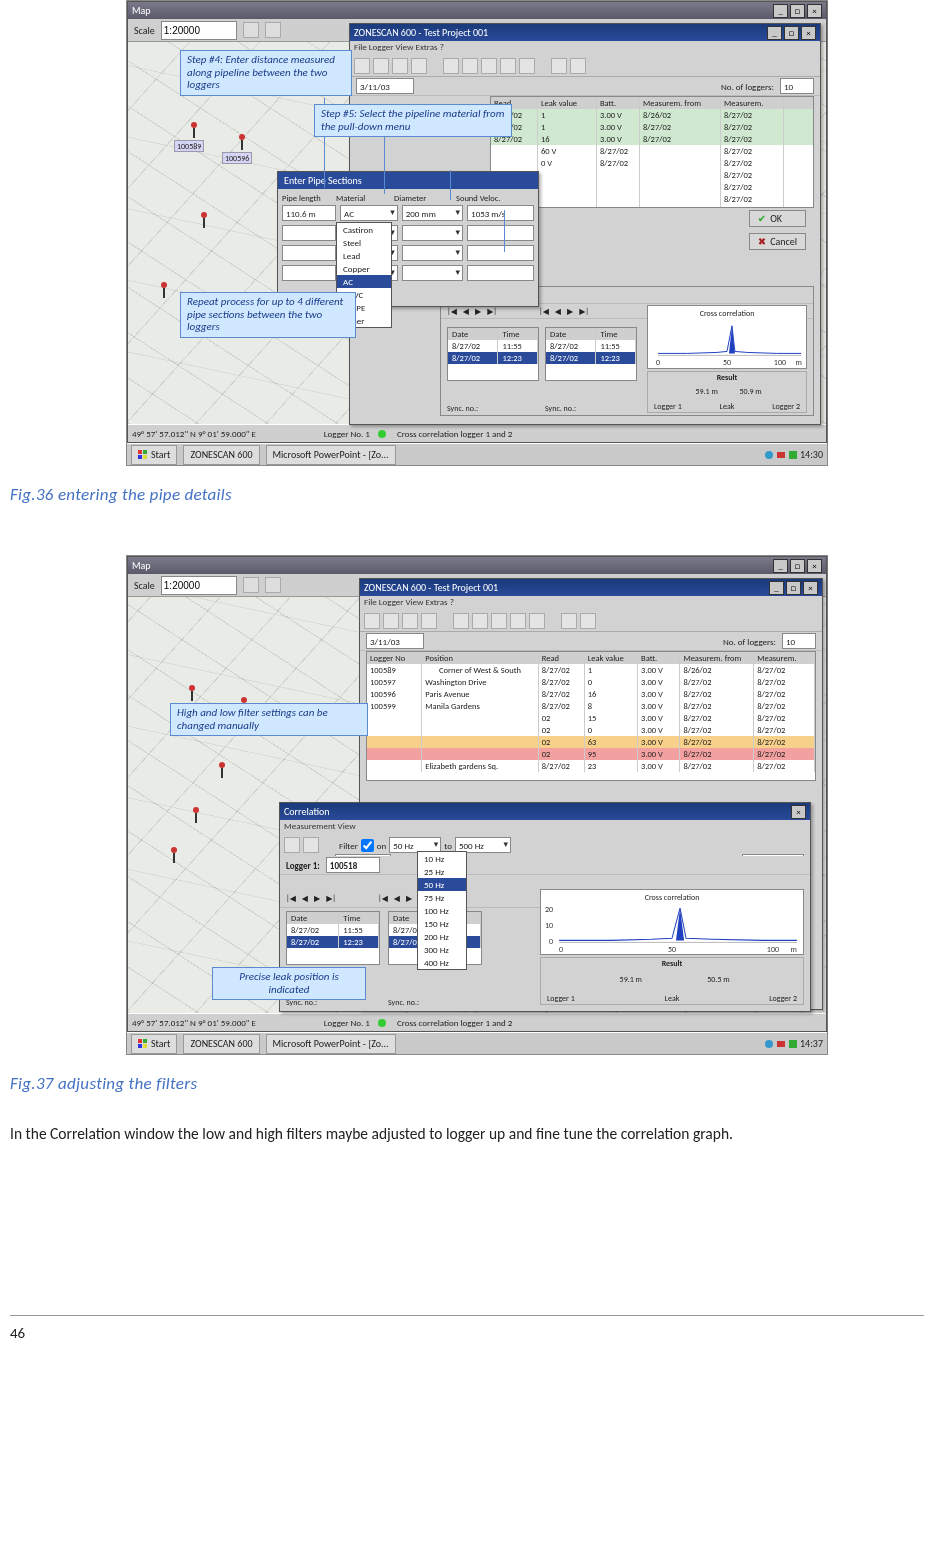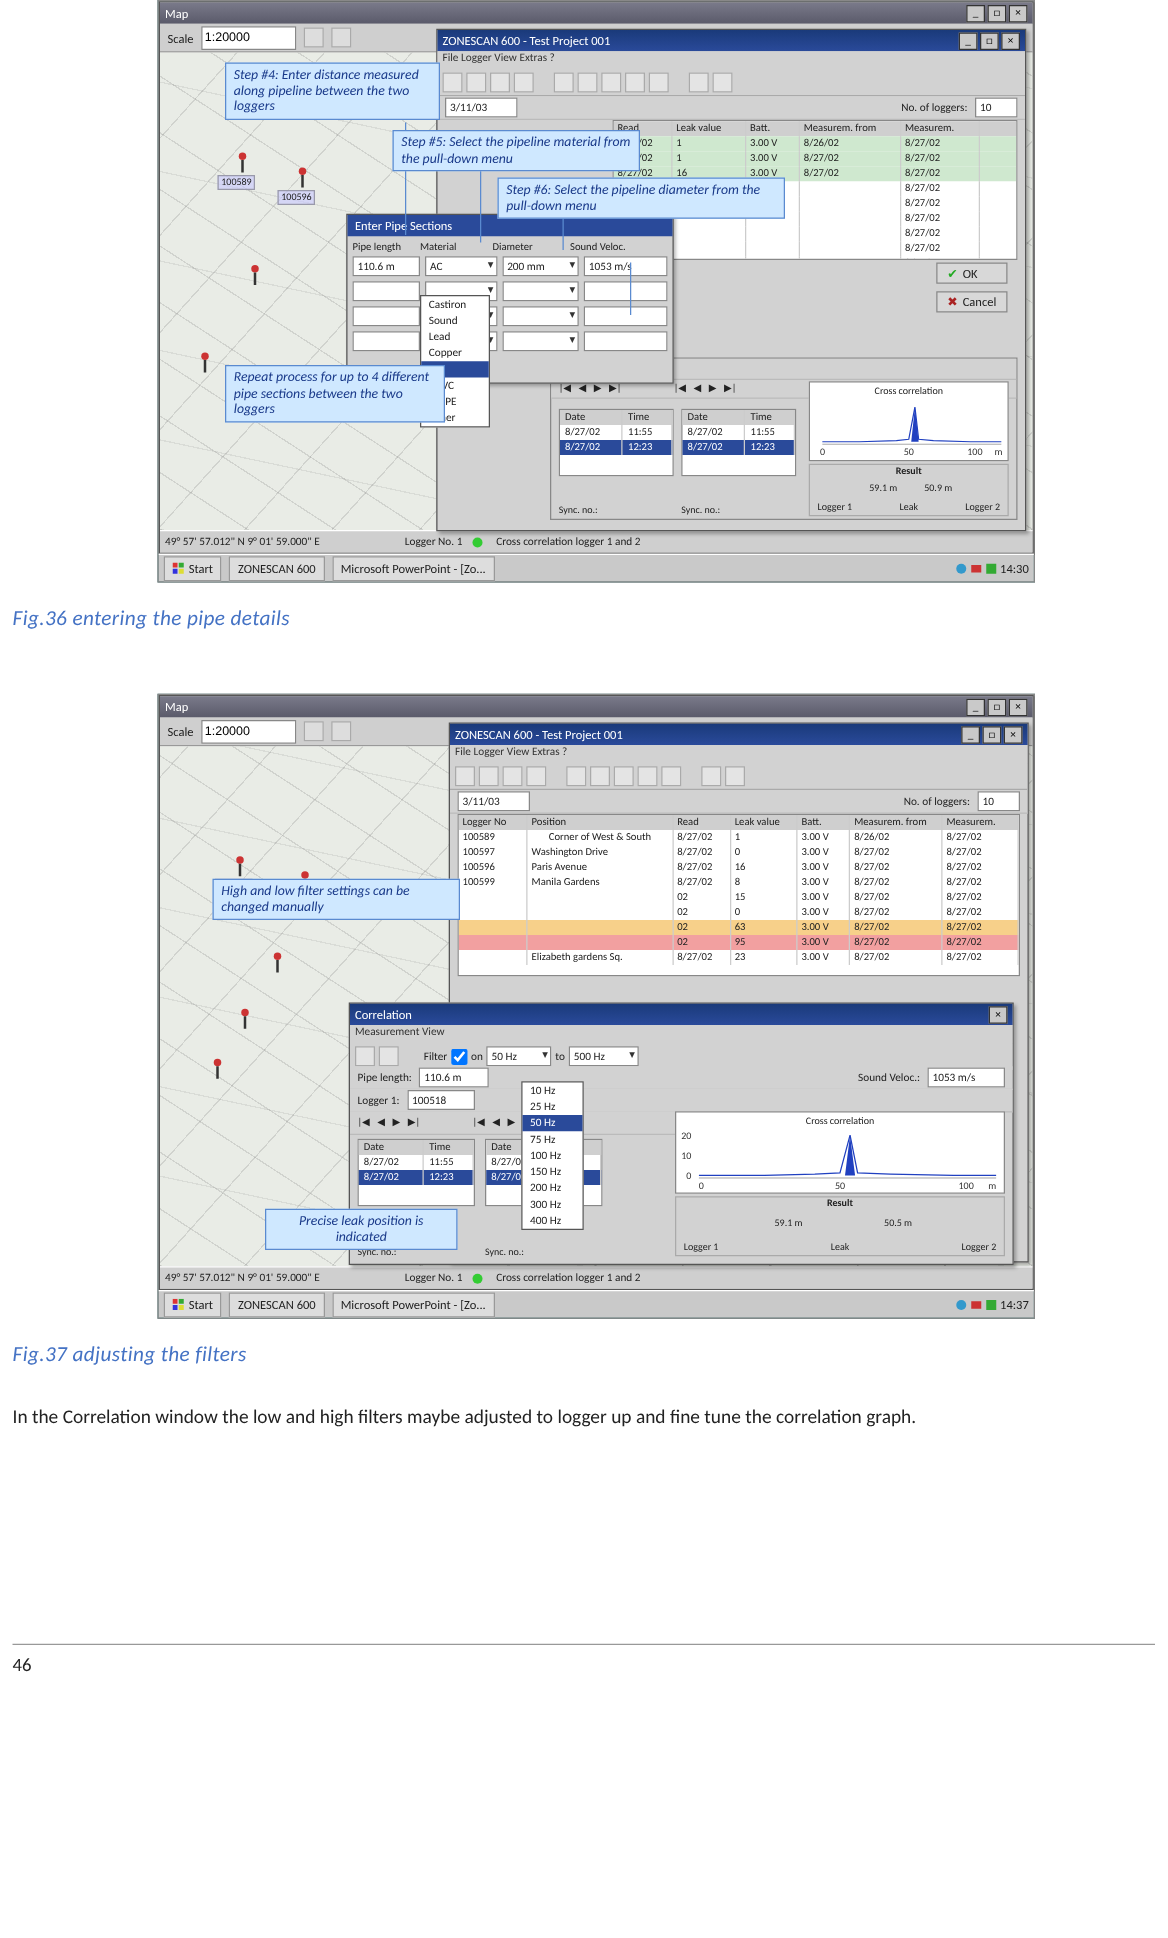--- a/index.html
+++ b/index.html
@@ -189,21 +189,21 @@
 
   .field {
     background:#fff;border:1px solid #888;font-size:9px;height:14px;padding:0 3px;
     display:inline-flex;align-items:center;
   }
   .combo { position:relative; }
   .combo::after{
     content:"▾"; position:absolute; right:2px; top:0; font-size:9px; color:#333;
   }
   .dropdown {
-    position:absolute;background:#fff;border:1px solid #555;font-size:9px;z-index:30;margin-top:14px;
+    position:absolute;background:#fff;border:1px solid #555;font-size:9px;z-index:30;
   }
   .dropdown div{padding:1px 6px;}
   .dropdown div.sel{background:#2a4a9a;color:#fff;}
 
   .section-hdr {
     background:#2a4a9a;color:#fff;font-size:10px;padding:2px 6px;
   }
 </style>
 </head>
 <body>
@@ -469,21 +469,21 @@
       </div>
       <div style="display:flex;padding:2px 4px;gap:4px;">
         <span class="field" style="width:50px"></span>
         <span class="field combo" style="width:54px"></span>
         <span class="field combo" style="width:58px"></span>
         <span class="field" style="width:64px"></span>
       </div>
 
       <div class="dropdown" style="left:58px;top:50px;width:54px;">
         <div>Castiron</div>
-        <div>Sound</div>
+        <div>Steel</div>
         <div>Lead</div>
         <div>Copper</div>
         <div class="sel">AC</div>
         <div>UPVC</div>
         <div>MDPE</div>
         <div>Other</div>
       </div>
     </div>
 
     <div class="taskbar">
@@ -512,21 +512,20 @@
         <svg class="tiny-ico" viewBox="0 0 10 10">
               <rect x="1" y="1" width="8" height="8" fill="#3a3"></rect>
             </svg>
         <span>14:30</span>
       </span>
     </div>
   </div>
 
   <div class="callout" style="left:54px;top:50px;width:158px;">Step #4: Enter distance measured along pipeline between the two loggers</div>
   <div class="callout" style="left:188px;top:104px;width:184px;">Step #5: Select the pipeline material from the pull-down menu</div>
-  <div class="callout" style="left:272px;top:142px;width:216px;">Step #6: Select the pipeline diameter from the pull-down menu</div>
   <div class="callout" style="left:54px;top:292px;width:162px;">Repeat process for up to 4 different pipe sections between the two loggers</div>
   <div class="callout-line" style="left:198px;top:98px;width:1px;height:90px;"></div>
   <div class="callout-line" style="left:258px;top:130px;width:1px;height:64px;"></div>
   <div class="callout-line" style="left:324px;top:170px;width:1px;height:30px;"></div>
   <div class="callout-line" style="left:378px;top:210px;width:1px;height:42px;"></div>
 </div>
 
 <div class="caption">Fig.36 entering the pipe details</div>
 
 <div class="shot shot-b">
@@ -726,21 +725,21 @@
         <div>400 Hz</div>
       </div>
 
       <div class="bar" style="position:absolute;left:0;right:0;top:50px;">
         <span>Pipe length:</span>
         <span class="field" style="width:48px;">110.6 m</span>
         <span style="flex:1"></span>
         <span>Sound Veloc.:</span>
         <span class="field" style="width:54px;">1053 m/s</span>
       </div>
-      <div class="bar" style="position:absolute;left:0;right:0;top:68px;">
+      <div class="bar" style="position:absolute;left:0;right:0;top:53px;font-weight:bold;">
         <span>Logger 1:</span>
         <span class="field" style="width:46px;">100518</span>
         <span style="flex:1"></span>
         <span class="ico"></span>
             <span class="ico"></span>
             <span class="ico"></span>
             <span class="ico"></span>
             <span class="ico"></span>
       </div>
       <div class="bar" style="position:absolute;left:0;right:270px;top:86px;font-size:8px;">

